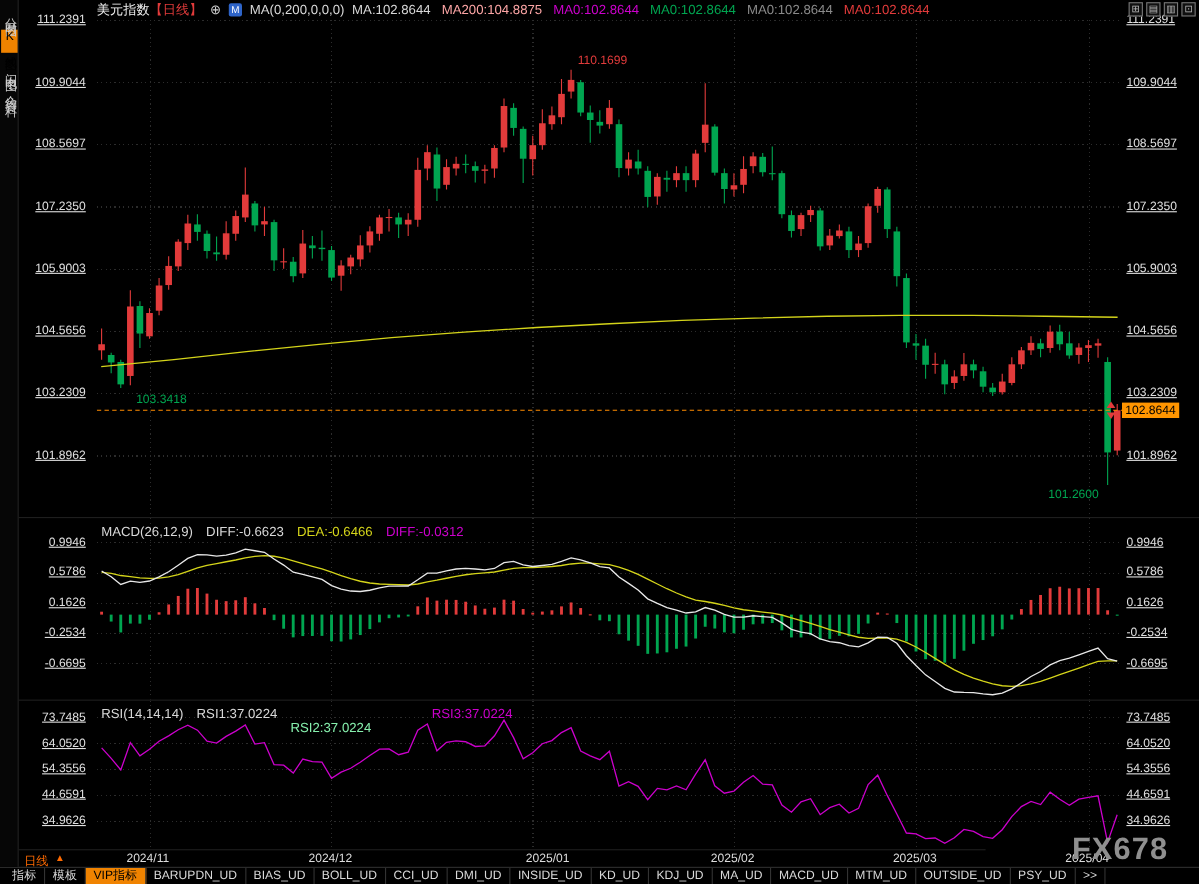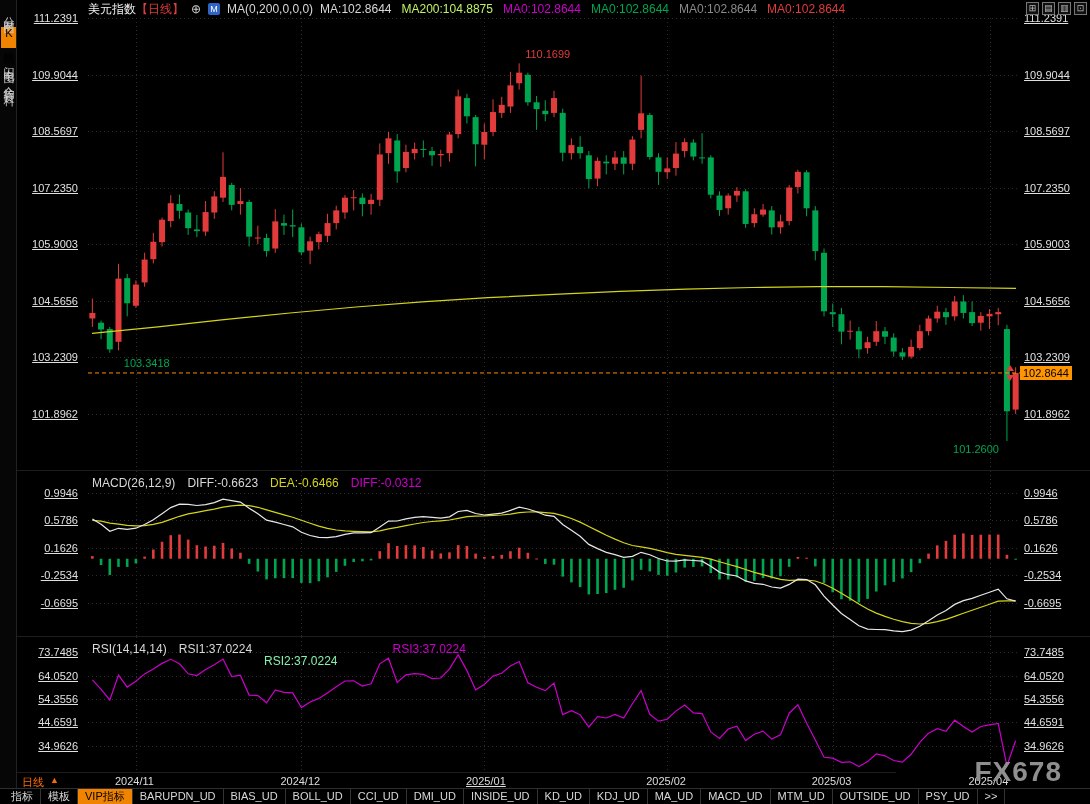--- a/index.html
+++ b/index.html
@@ -77,21 +77,21 @@
   <div class="header">
     <span class="sym-group">
       <span class="symbol">美元指数</span>
       <span class="period">【日线】</span>
     </span>
     <span class="add-btn">⊕</span>
     <span class="ma-badge">M</span>
     <span class="ma-settings">MA(0,200,0,0,0)</span>
     <span id="ma-values">
         <span style="color: rgb(216, 216, 216);">MA:102.8644</span>
-        <span style="color: #bef264;">MA200:104.8875</span>
+        <span style="color: #fca5a5;">MA200:104.8875</span>
         <span style="color: rgb(204, 0, 204);">MA0:102.8644</span>
         <span style="color: rgb(0, 165, 80);">MA0:102.8644</span>
         <span style="color: rgb(138, 138, 138);">MA0:102.8644</span>
         <span style="color: rgb(226, 59, 59);">MA0:102.8644</span>
       </span>
   </div>
 
   <div class="win-controls" id="win-controls">
       <div class="winbtn">⊞</div>
       <div class="winbtn">▤</div>
@@ -550,21 +550,21 @@
         <div class="tick" style="top: 85.4999px;">44.6591</div>
         <div class="tick" style="top: 109px;">34.9626</div>
       </div>
   </div>
 
   <div id="x-axis">
     <span id="cycle-label">日线</span>
     <span id="cycle-arrow">▲</span>
   <div class="x-tick" style="left: 98.9065px;">2024/11</div>
       <div class="x-tick" style="left: 264.402px;">2024/12</div>
-      <div class="x-tick" style="left: 450px; text-decoration: underline;">2025/01</div>
+      <div class="x-tick" style="left: 462px;">2025/01</div>
       <div class="x-tick" style="left: 630.234px;">2025/02</div>
       <div class="x-tick" style="left: 795.729px;">2025/03</div>
       <div class="x-tick" style="left: 952.514px;">2025/04</div>
     </div>
 
   <div id="watermark">FX678</div>
 
   <div id="tabbar">
       <div class="tab">指标</div>
       <div class="tab">模板</div>

